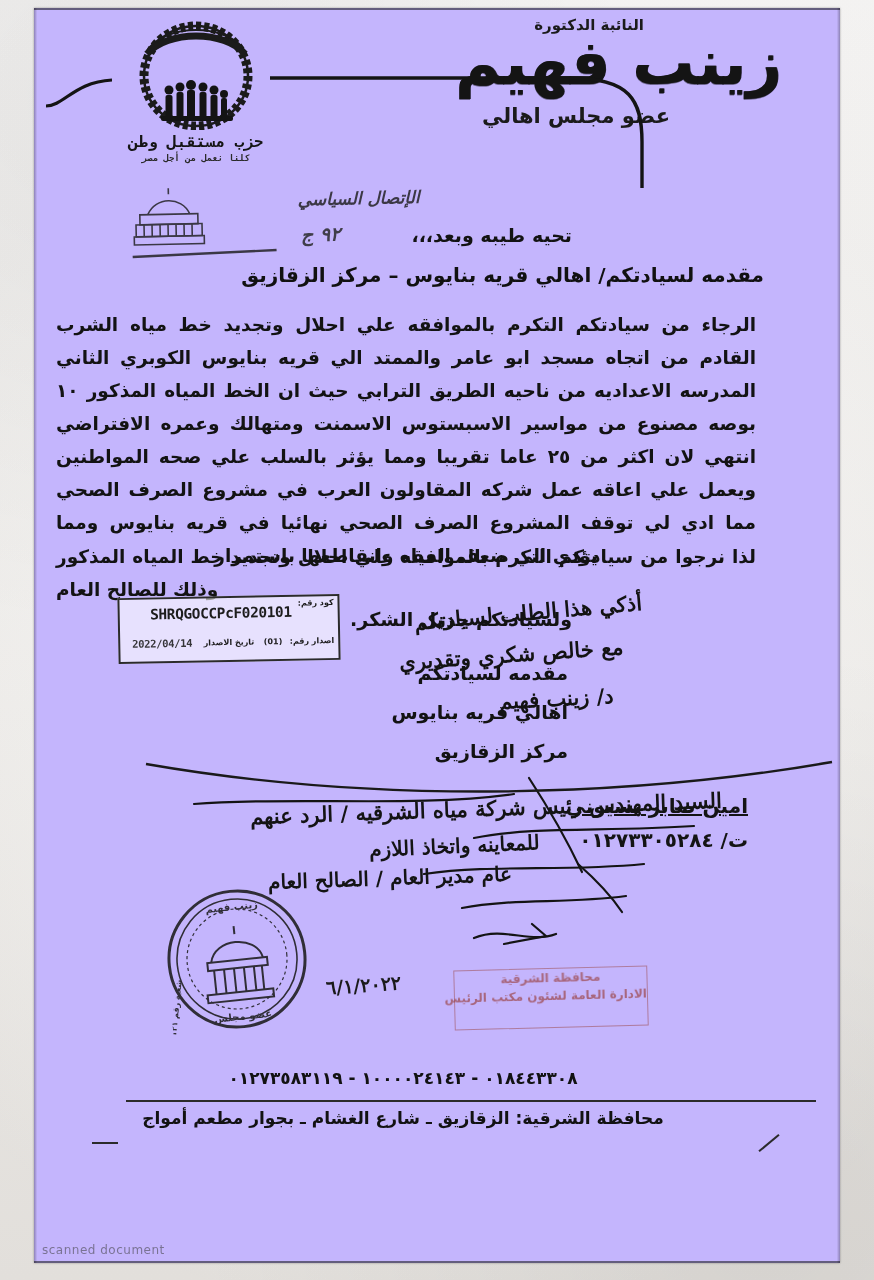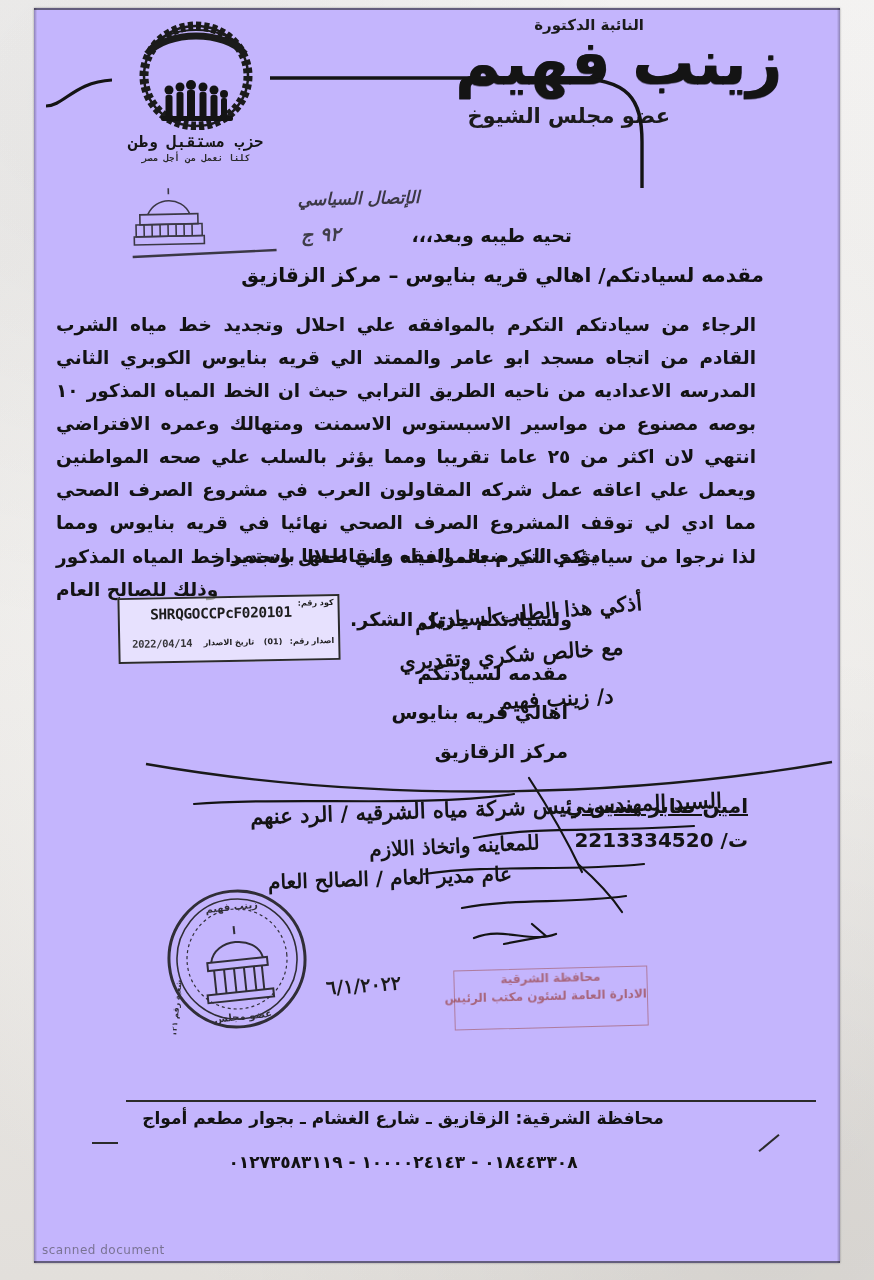--- a/index.html
+++ b/index.html
@@ -376,21 +376,21 @@
     width: 690px;
     text-align: center;
     font-size: 17px;
     font-weight: 700;
     color: #121212;
     letter-spacing: -0.2px;
   }
   .footer-phones {
     position: absolute;
     right: 92px;
-    top: 1144px;
+    top: 1060px;
     width: 690px;
     text-align: center;
     font-size: 17px;
     font-weight: 700;
     color: #121212;
     letter-spacing: 0.5px;
     direction: ltr;
   }
   .footer-tick-l, .footer-tick-r {
     position: absolute;
@@ -430,21 +430,21 @@
   <div class="sheet">
     <div class="frame-top"></div>
     <div class="frame-bottom"></div>
     <div class="edge-left"></div>
     <div class="edge-right"></div>
 
     <div class="layer">
 
       <div class="hdr-title">النائبة الدكتورة</div>
       <div class="hdr-name">زينب فهيم</div>
-      <div class="hdr-role">عضو مجلس الشيوخ</div>
+      <div class="hdr-role">عضو مجلس اهالي</div>
 
       <div class="logo-wrap">
         <div class="logo-mark">
           <svg viewBox="0 0 134 112" width="134" height="112" aria-hidden="true">
             <ellipse cx="67" cy="58" rx="52" ry="50" fill="none" stroke="#1b1b1b" stroke-width="9" stroke-dasharray="5 3"></ellipse>
             <ellipse cx="67" cy="58" rx="52" ry="50" fill="none" stroke="#1b1b1b" stroke-width="2.5"></ellipse>
             <path d="M18 36 C 38 12, 96 12, 116 36" fill="none" stroke="#1b1b1b" stroke-width="7"></path>
             <path d="M20 30 C 40 6, 94 6, 114 30" fill="none" stroke="#1b1b1b" stroke-width="2"></path>
             <g fill="#141414">
               <circle cx="40" cy="72" r="4.5"></circle>
@@ -522,21 +522,21 @@
         <div class="ref-tag" style="right:84px; top:40px;">تاريخ الاصدار</div>
         <div class="ref-line2" style="right:146px; top:38px;">2022/04/14</div>
       </div>
 
       <div class="hand hand-approve">أذكي هذا الطلب لسيادتكم</div>
       <div class="hand hand-regards">مع خالص شكري وتقديري</div>
       <div class="hand hand-signer">د/ زينب فهيم</div>
 
       <div class="hand-note1">السيد المهندس رئيس شركة مياه الشرقيه / الرد عنهم</div>
       <div class="hand-name">امين صابر بسيوني</div>
-      <div class="hand-phone">ت/ 2213334520</div>
+      <div class="hand-phone">ت/ ٠١٢٧٣٣٠٥٢٨٤</div>
       <div class="hand-note2">للمعاينه واتخاذ اللازم</div>
       <div class="hand-note3">عام مدير العام / الصالح العام</div>
       <div class="hand-date">٦/١/٢٠٢٢</div>
 
       <svg style="position:absolute; left:140px; top:760px;" width="660" height="210" viewBox="0 0 660 210" aria-hidden="true">
         <g fill="none" stroke="#141414" stroke-width="2.2" stroke-linecap="round">
           <path d="M20 36 C 120 28, 240 40, 340 26"></path>
           <path d="M355 10 C 372 36, 392 70, 408 104"></path>
           <path d="M300 70 C 360 58, 430 64, 520 58"></path>
           <path d="M250 106 C 320 96, 390 104, 470 96"></path>

